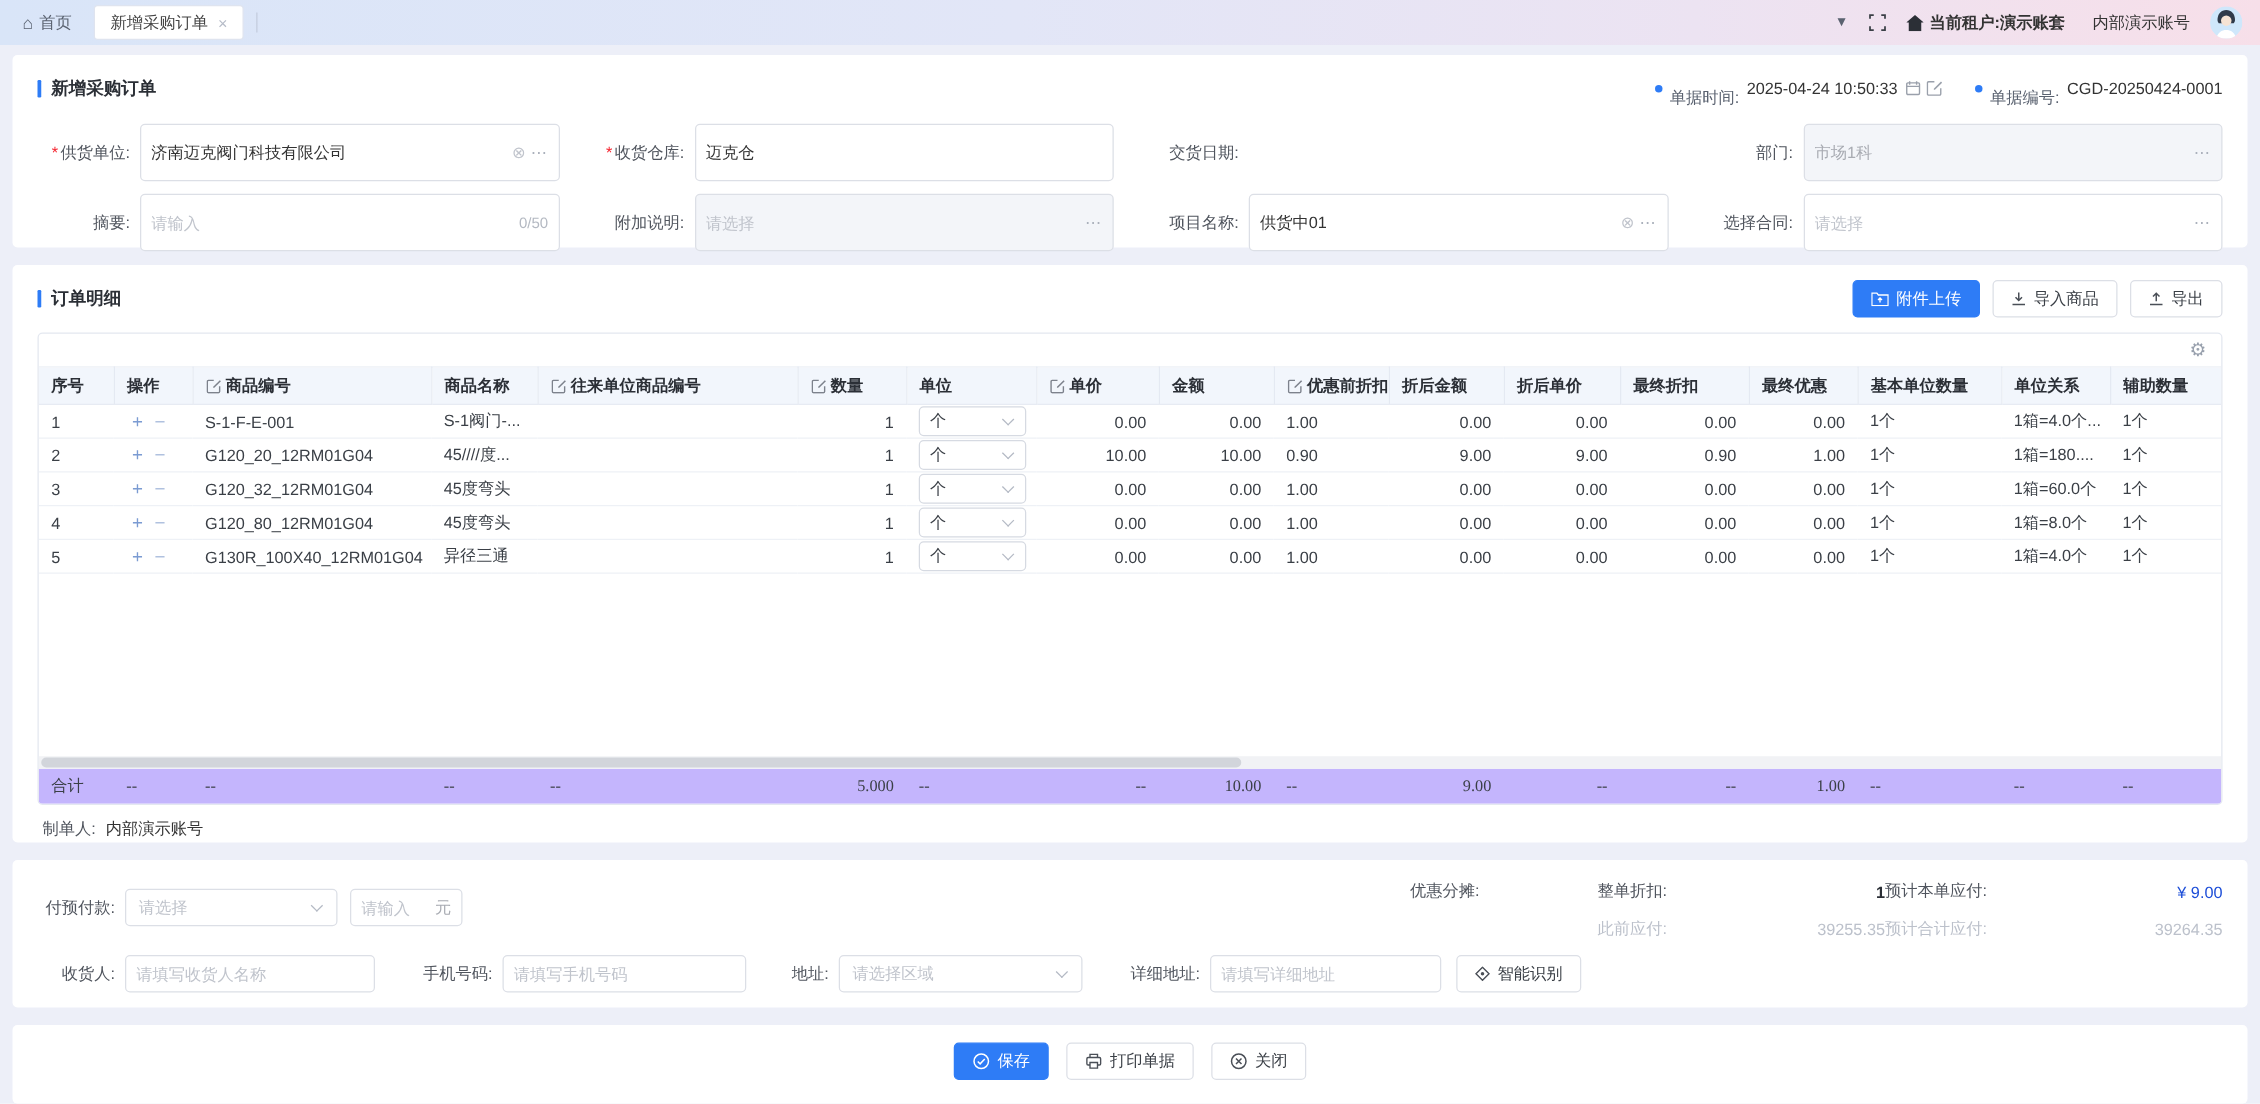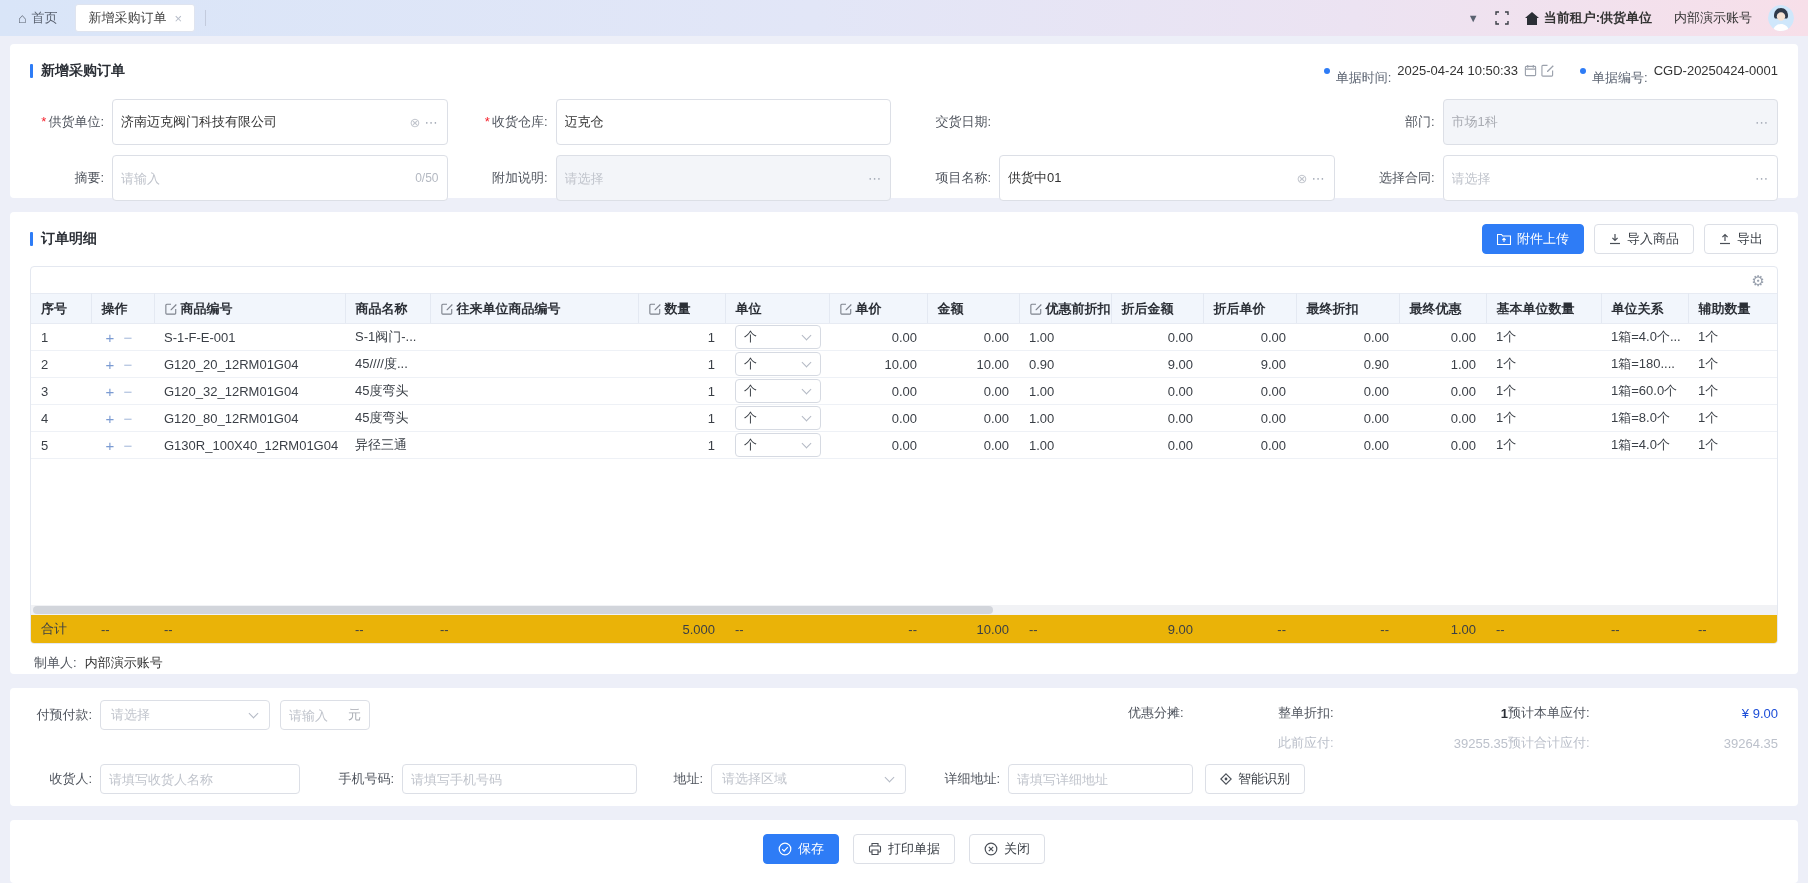--- a/index.html
+++ b/index.html
@@ -90,28 +90,28 @@
   .al-right { text-align:right; }
   .al-left { text-align:left; }
   .op { color:#7b9bd2; font-size:15px; cursor:pointer; display:inline-block; width:18px; text-align:center; }
   .op.minus { color:#a9bcdc; }
   .unit-select {
     height:24px; border:1px solid #d6dae2; border-radius:4px; background:#fff;
     display:flex; align-items:center; justify-content:space-between; padding:0 8px; width:86px; cursor:pointer;
   }
   .hscroll { height:10px; background:#f1f2f5; position:relative; }
   .hscroll-thumb { position:absolute; left:2px; top:1px; height:8px; width:55%; background:#d2d5db; border-radius:4px; cursor:pointer; }
-  .sum-row { display:flex; background:#eab308; height:28px; align-items:center; font-size:13px; color:#3a3f46; }
+  .sum-row { display:flex; background:#c4b5fd; height:28px; align-items:center; font-size:13px; color:#3a3f46;font-family:Liberation Serif, serif; }
   .sum-row span { padding:0 10px; flex:none; white-space:nowrap; overflow:hidden; }
   .maker-row { display:flex; gap:8px; margin-top:10px; padding-left:4px; }
   .maker-label { color:#50555e; }
   
   .card-pay { margin-top:14px; padding:12px 20px; height:118px; }
   .pay-top { display:flex; }
-  .pay-left { width:640px; display:flex; flex-direction:column; gap:4px; }
+  .pay-left { width:640px; display:flex; flex-direction:row; gap:4px; }
   .pay-row { display:flex; align-items:center; }
   .p-label { width:70px; text-align:right; padding-right:8px; color:#50555e; flex:none; }
   .select-box { width:170px; height:30px; border:1px solid #dcdfe6; border-radius:4px;
     display:flex; align-items:center; justify-content:space-between; padding:0 10px; background:#fff; cursor:pointer; }
   .select-box .ph { color:#c0c4cc; }
   .select-box.disabled { background:#f3f5f9; }
   .select-box.disabled .ph { color:#a8abb2; }
   .mini-input { width:90px; height:30px; border:1px solid #dcdfe6; border-radius:4px;
     display:flex; align-items:center; padding:0 8px; margin-left:10px; }
   .mini-input input { width:100%; border:none; outline:none; font-family:inherit; font-size:13px; }
@@ -121,21 +121,21 @@
   .t-label { color:#50555e; }
   .t-label.dim, .t-value.dim { color:#bcc1cb; }
   .t-value { text-align:right; }
   .t-strong { font-weight:700; color:#2b2f36; }
   .t-red { color:#1d4ed8; font-weight:400; }
   .ship-row { display:flex; align-items:center; margin-top:12px; }
   .ship-row .p-label { width:70px; }
   .ship-input { height:30px; border:1px solid #dcdfe6; border-radius:4px; display:flex; align-items:center; padding:0 8px; }
   .ship-input input { width:100%; border:none; outline:none; font-family:inherit; font-size:13px; }
   .ship-input input::placeholder { color:#c0c4cc; }
-  .w200 { width:200px; } .w195 { width:235px; } .w185 { width:185px; }
+  .w200 { width:200px; } .w195 { width:195px; } .w185 { width:185px; }
   .sel195 { width:195px; }
   .gap-lab { margin-left:18px; }
   .smart-btn { margin-left:12px; }
   
   .card-footer { margin-top:14px; height:63px; display:flex; justify-content:center; align-items:flex-start; padding-top:14px; gap:14px; }
   .btn .bicon { display:flex; align-items:center; }
   svg { display:block; }
 </style>
 </head>
 <body>
@@ -156,21 +156,21 @@
     <span class="caret">▼</span>
     <span class="fs-icon">
       <svg width="14" height="14" viewBox="0 0 14 14">
           <path d="M1 4V1h3M10 1h3v3M13 10v3h-3M4 13H1v-3" fill="none" stroke="#3a3f46" stroke-width="1.4"></path>
         </svg>
     </span>
     <span class="tenant">
       <svg width="14" height="13" viewBox="0 0 14 13">
           <path d="M7 0L0 6h2v7h10V6h2L7 0z" fill="#2b2f36"></path>
         </svg>
-      <span>当前租户:供货单位</span>
+      <span>当前租户:演示账套</span>
     </span>
     <span class="account">内部演示账号</span>
     <span class="avatar">
       <svg width="26" height="26" viewBox="0 0 26 26">
         <circle cx="13" cy="13" r="13" fill="#cfe7fb"></circle>
         <path d="M6 11c0-5 3-8 7-8s7 3 7 8c0 1-0.5 2-1 2.5H7C6.5 13 6 12 6 11z" fill="#2f3a4a"></path>
         <circle cx="13" cy="11.5" r="4.2" fill="#f6e3d4"></circle>
         <path d="M5 26c1-5 4.5-7 8-7s7 2 8 7z" fill="#ffffff"></path>
       </svg>
     </span>

